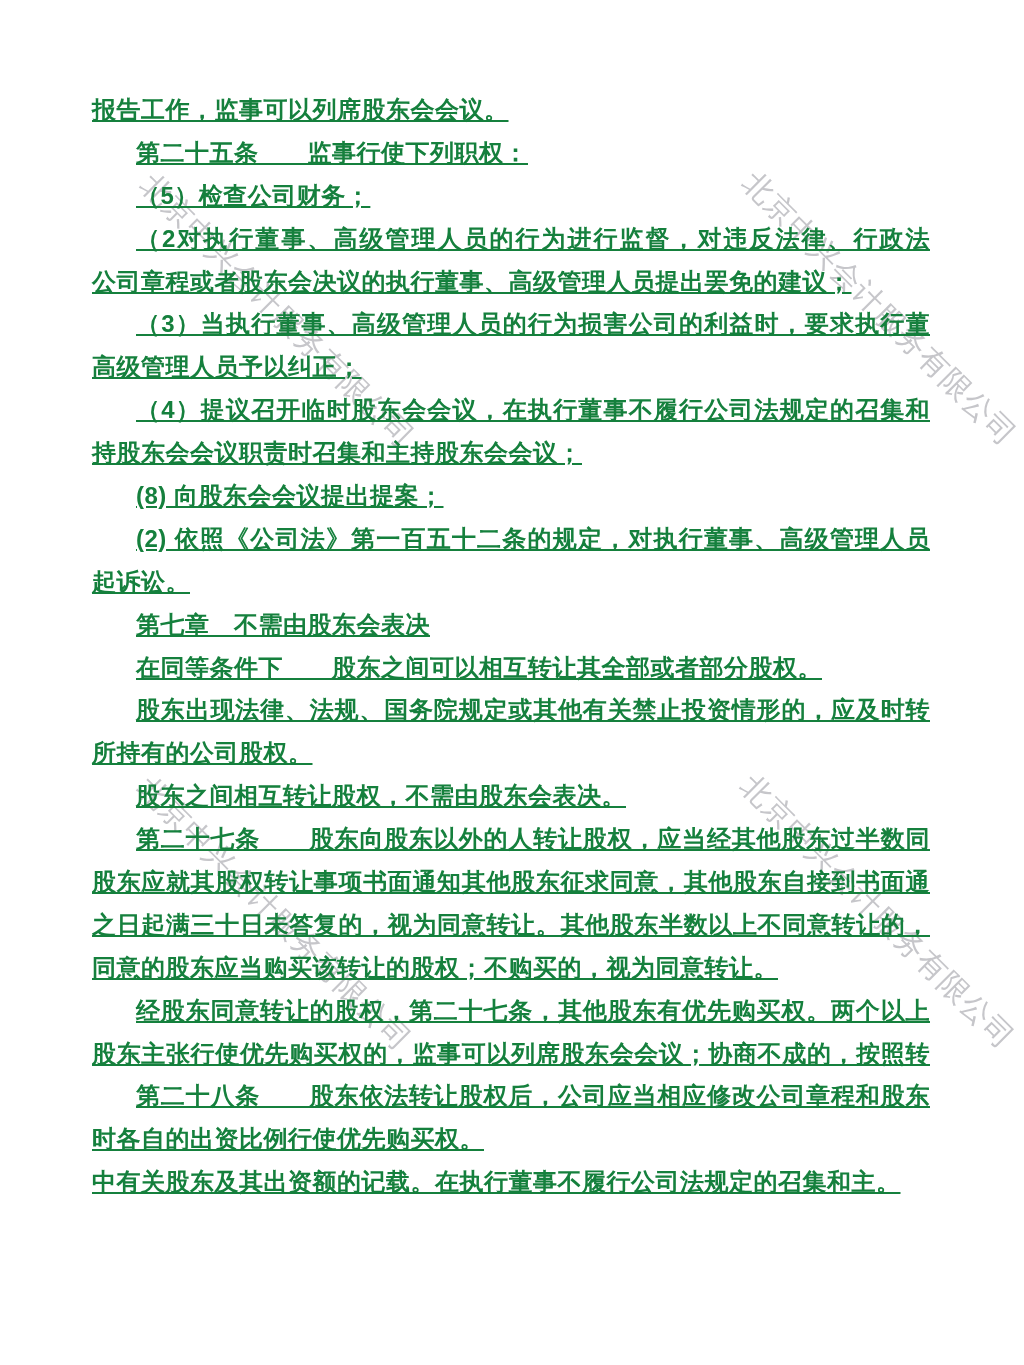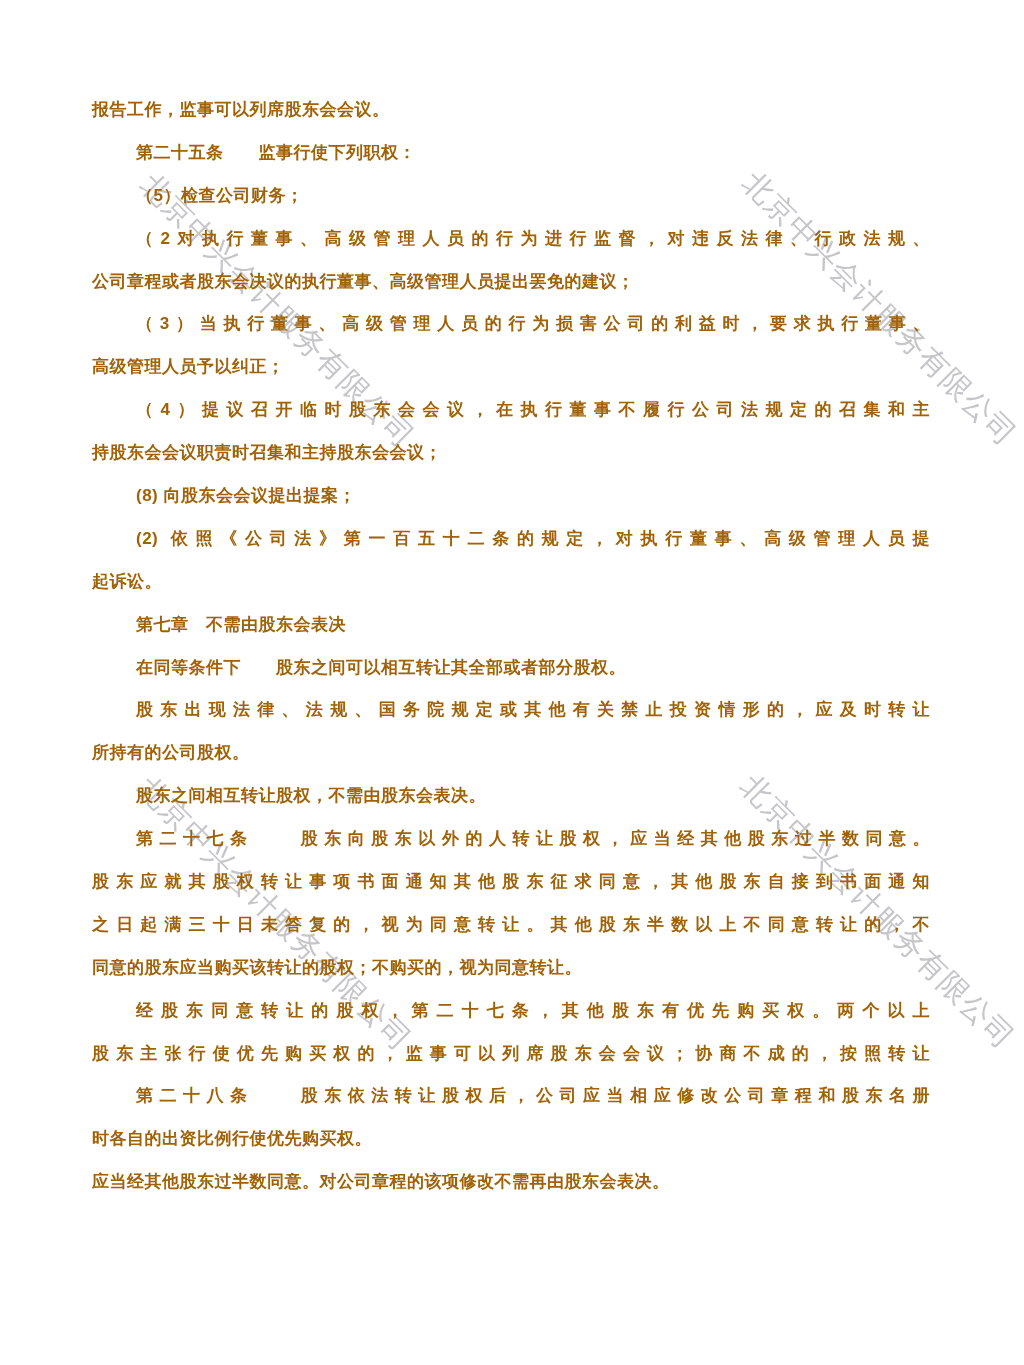--- a/index.html
+++ b/index.html
@@ -35,25 +35,26 @@
   
   .doc {
     position: absolute;
     z-index: 1;
     left: 92px; top: 89px;
     width: 838px;
   }
   .line {
     height: 42.9px;
     line-height: 42.9px;
-    font-size: 17px;
+    font-size: 24px;
     font-weight: 600;
-    color: #a16207;
+    color: #15803d;
     white-space: nowrap;
     letter-spacing: 0.5px;
+    text-decoration: underline;
   }
   .line.ind { padding-left: 44px; }
   .line.jst {
     white-space: normal;
     text-align: justify;
     text-align-last: justify;
     text-justify: inter-character;
     overflow: hidden;
   }
   .line.bold { font-weight: 800; }
@@ -87,16 +88,16 @@
       <div class="line">所持有的公司股权。</div>
       <div class="line ind">股东之间相互转让股权，不需由股东会表决。</div>
       <div class="line ind jst">第二十七条　　股东向股东以外的人转让股权，应当经其他股东过半数同意。</div>
       <div class="line jst">股东应就其股权转让事项书面通知其他股东征求同意，其他股东自接到书面通知</div>
       <div class="line jst">之日起满三十日未答复的，视为同意转让。其他股东半数以上不同意转让的，不</div>
       <div class="line">同意的股东应当购买该转让的股权；不购买的，视为同意转让。</div>
       <div class="line ind jst">经股东同意转让的股权，第二十七条，其他股东有优先购买权。两个以上</div>
       <div class="line jst">股东主张行使优先购买权的，监事可以列席股东会会议；协商不成的，按照转让</div>
       <div class="line ind jst">第二十八条　　股东依法转让股权后，公司应当相应修改公司章程和股东名册</div>
       <div class="line">时各自的出资比例行使优先购买权。</div>
-      <div class="line">应当经其他股东过半数同意。对公司章程的该项修改不需再由股东会表决。</div>
+      <div class="line">中有关股东及其出资额的记载。在执行董事不履行公司法规定的召集和主。</div>
     </div>
 
 </div>
 
 </body></html>

